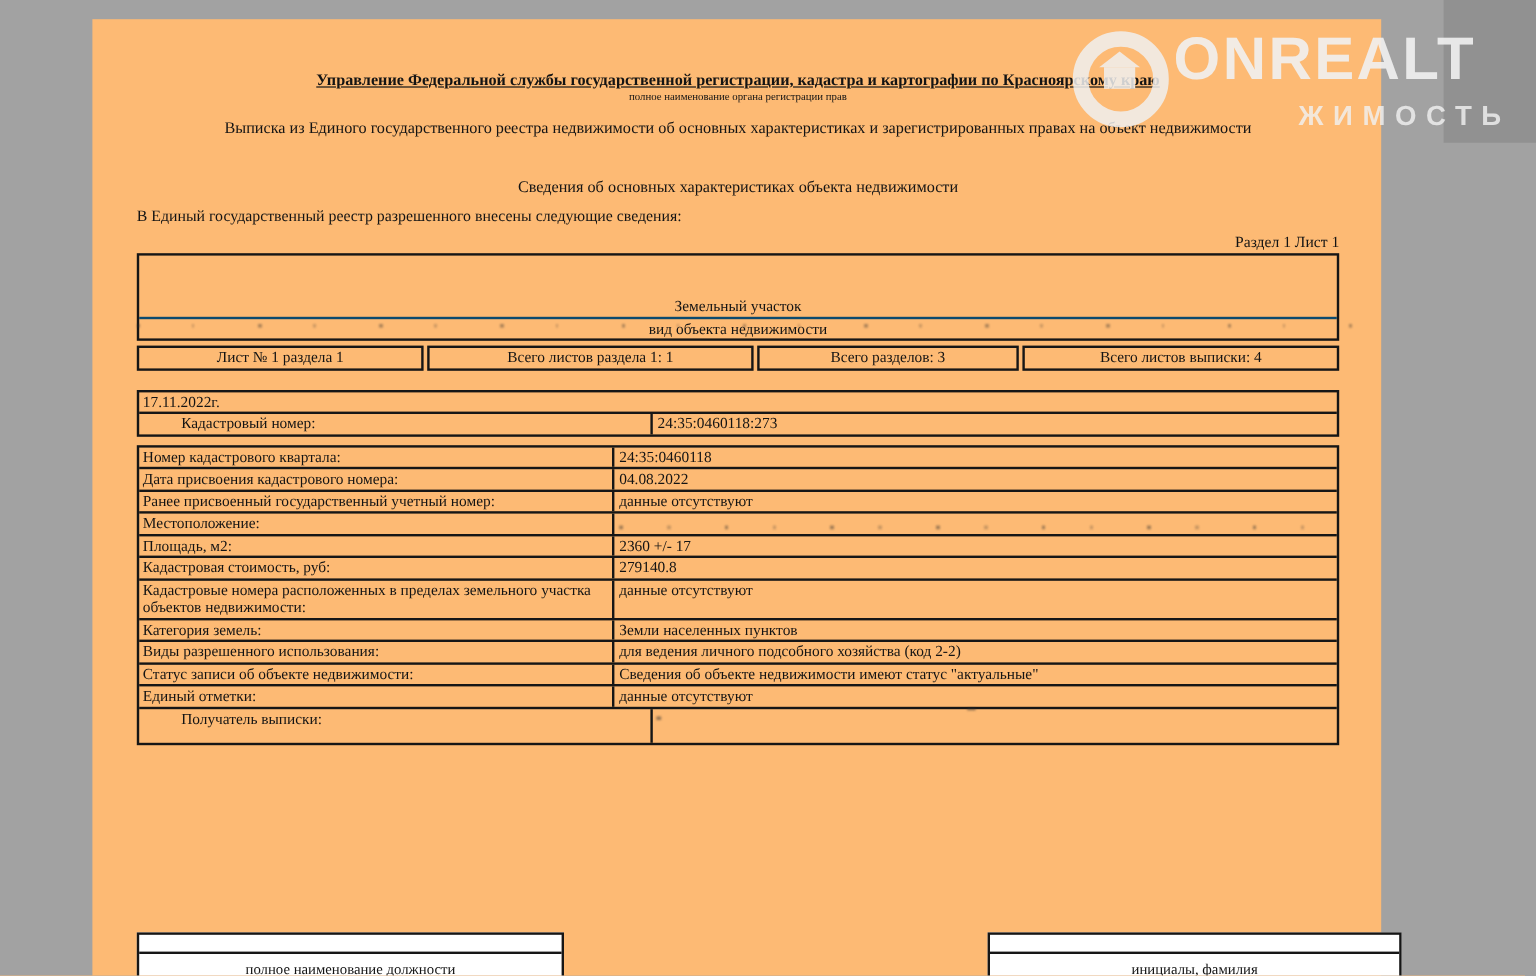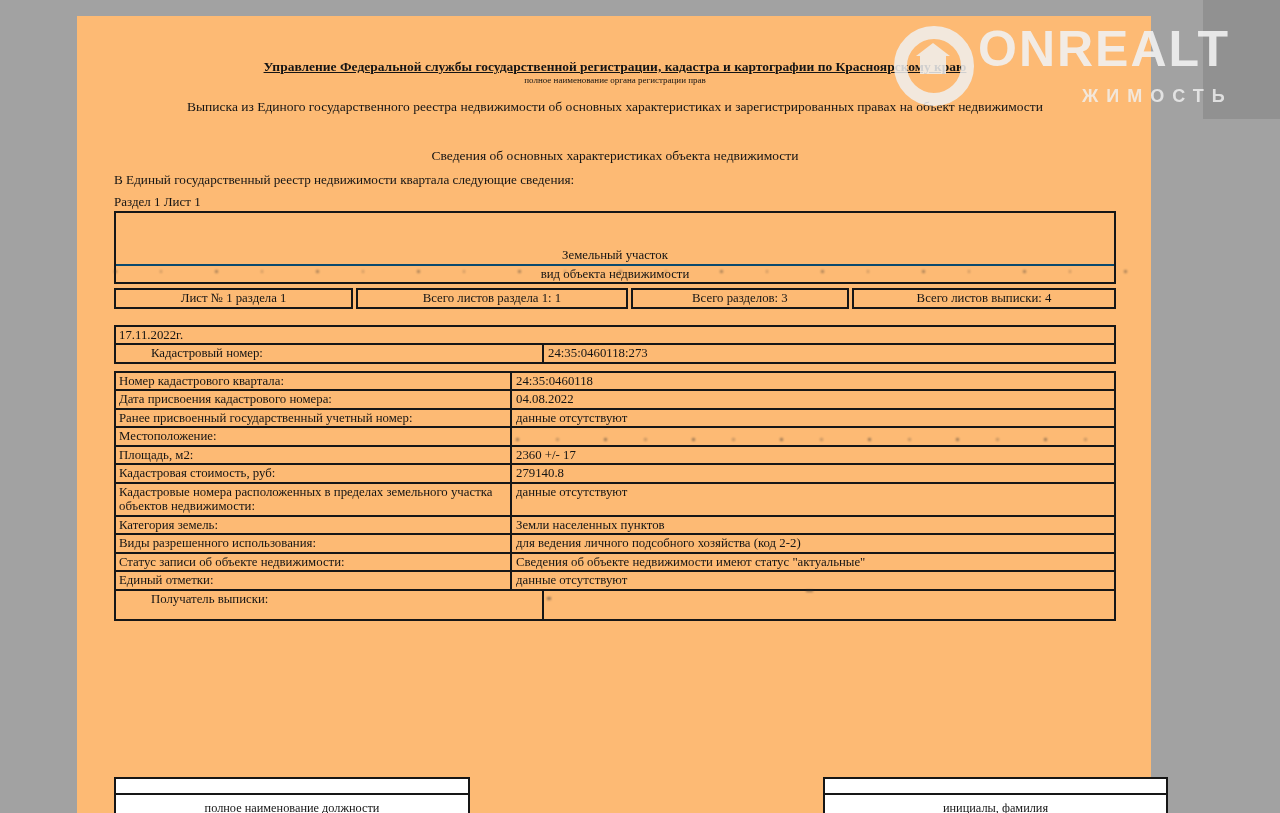--- a/index.html
+++ b/index.html
@@ -24,21 +24,21 @@
 
   
   .org-name {
     padding-top:43px; text-align:center; font-size:13.5px; line-height:15px;
     text-decoration: underline; font-weight: bold;
   }
   .org-caption { text-align:center; font-size:9px; line-height:10px; margin-top:1px; }
   .doc-title { margin-top:14px; text-align:center; font-size:13.5px; line-height:16px; }
   .section-title { margin-top:33px; text-align:center; font-size:13.5px; line-height:16px; }
   .intro-line { margin-top:8px; font-size:13.2px; line-height:16px; text-align:left; }
-  .razdel { margin-top:6px; font-size:13px; line-height:15px; text-align:left; }
+  .razdel { margin-top:6px; font-size:13px; line-height:15px; text-align:right; }
 
   
   .box1 { margin-top:2px; border:2px solid #161616; text-align:center; font-size:12.8px; }
   .box1 .r { line-height:15px; padding:1px 0 0.5px; }
   .box1 .r1 { border-bottom:2px solid #0c4a6e;margin-top:34px; }
 
   
   .sheetrow { display:flex; gap:3px; margin-top:4px; }
   .sheetrow .c {
     border:2px solid #161616; text-align:center; font-size:12.8px;
@@ -104,38 +104,38 @@
     border-left:17px solid transparent; border-right:17px solid transparent;
     border-bottom:13px solid rgba(240,240,240,0.85);
   }
   .wm-brand {
     position:absolute; left:108px; top:24px;
     font-weight:bold; font-size:50px; line-height:50px; letter-spacing:2px;
     color: rgba(241,241,241,0.9);
   }
   .wm-sub {
     position:absolute; left:212px; top:84px;
-    font-weight:bold; font-size:18px; line-height:24px; letter-spacing:8px;
+    font-weight:bold; font-size:23px; line-height:24px; letter-spacing:8px;
     color: rgba(240,240,240,0.82);
   }
 </style>
 </head>
 <body>
 
 <div class="corner-shade"></div>
 
 <div class="page">
   <div class="smudge-line"></div>
   <div class="content">
 
     <div class="org-name">Управление Федеральной службы государственной регистрации, кадастра и картографии по Красноярскому краю</div>
     <div class="org-caption">полное наименование органа регистрации прав</div>
     <div class="doc-title">Выписка из Единого государственного реестра недвижимости об основных характеристиках и зарегистрированных правах на объект недвижимости</div>
     <div class="section-title">Сведения об основных характеристиках объекта недвижимости</div>
-    <div class="intro-line">В Единый государственный реестр недвижимости квартала следующие сведения:</div>
+    <div class="intro-line">В Единый государственный реестр разрешенного внесены следующие сведения:</div>
     <div class="razdel">Раздел 1 Лист 1</div>
 
     <div class="box1">
       <div class="r r1">Земельный участок</div>
       <div class="r">вид объекта недвижимости</div>
     </div>
 
     <div class="sheetrow">
       <div class="c c0">Лист № 1 раздела 1</div>
       <div class="c c1">Всего листов раздела 1: 1</div>

